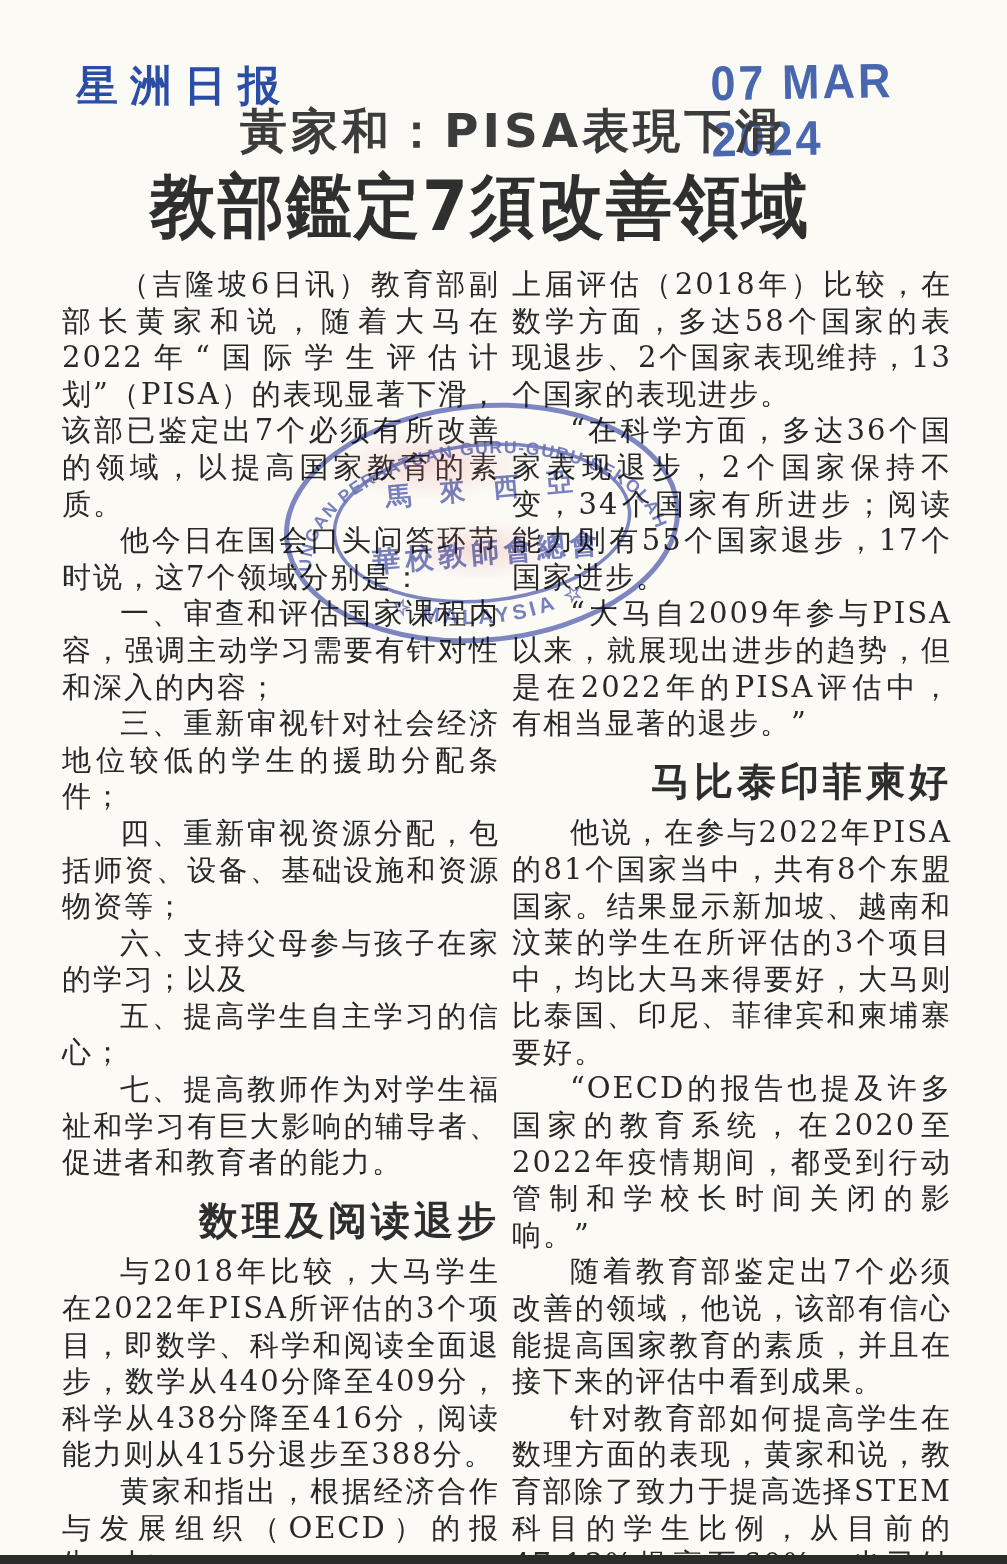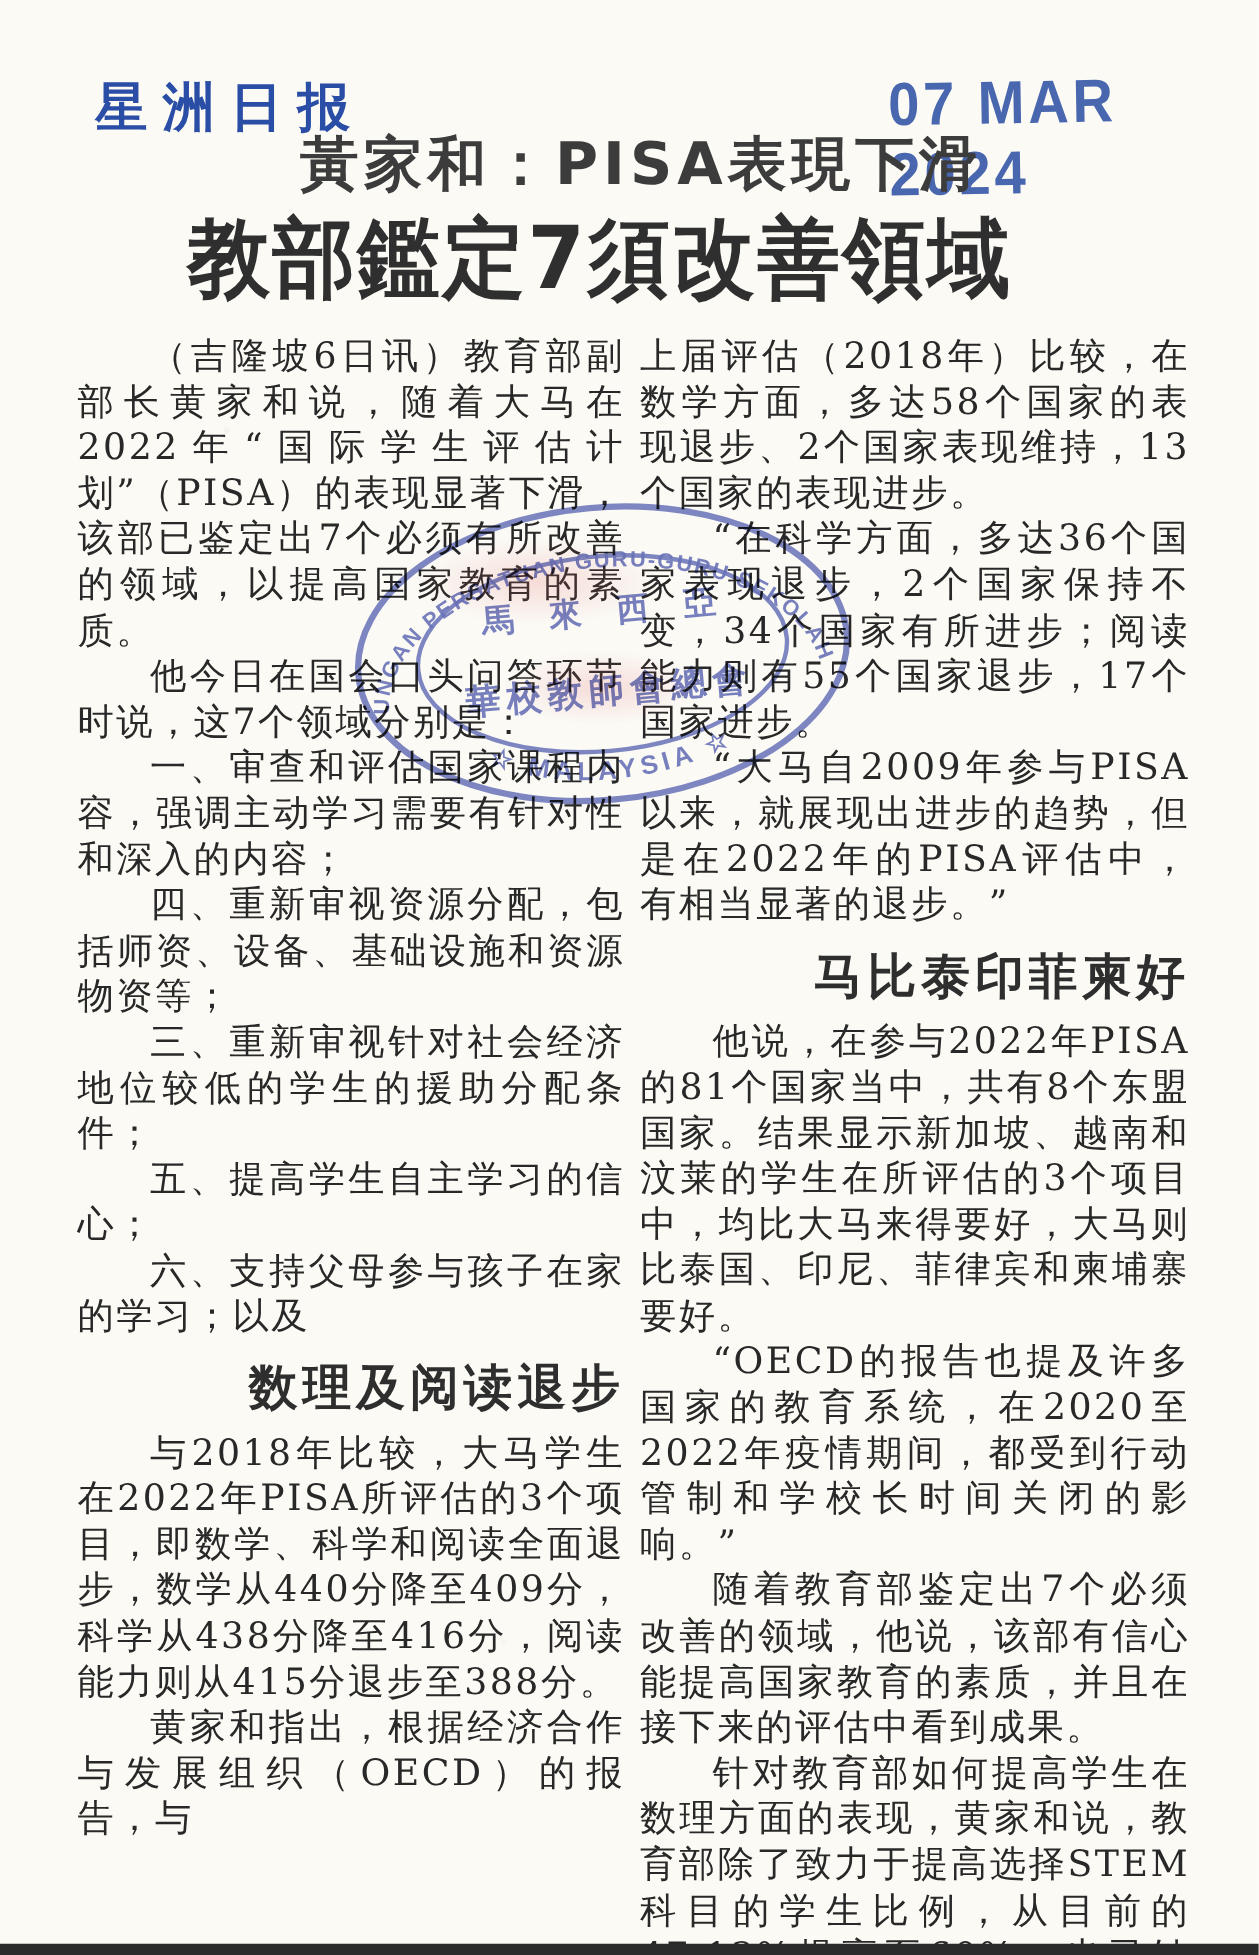--- a/index.html
+++ b/index.html
@@ -112,24 +112,25 @@
 <div class="date-stamp">07 MAR 2024</div>
 
 <div class="kicker">黃家和：PISA表現下滑</div>
 
 <div class="headline">教部鑑定7須改善領域</div>
 
 <div class="column left">
     <p class="body-p">（吉隆坡6日讯）教育部副部长黄家和说，随着大马在2022年“国际学生评估计划”（PISA）的表现显著下滑，该部已鉴定出7个必须有所改善的领域，以提高国家教育的素质。</p>
     <p class="body-p">他今日在国会口头问答环节时说，这7个领域分别是：</p>
     <p class="body-p">一、审查和评估国家课程内容，强调主动学习需要有针对性和深入的内容；</p>
+    <p class="body-p">三、重新审视针对社会经济地位较低的学生的援助分配条件；</p>
     <p class="body-p">四、重新审视资源分配，包括师资、设备、基础设施和资源物资等；</p>
-    <p class="body-p">三、重新审视针对社会经济地位较低的学生的援助分配条件；</p>
+    <p class="body-p">六、支持父母参与孩子在家的学习；以及</p>
     <p class="body-p">五、提高学生自主学习的信心；</p>
-    <p class="body-p">六、支持父母参与孩子在家的学习；以及</p>
+    <p class="body-p">七、提高教师作为对学生福祉和学习有巨大影响的辅导者、促进者和教育者的能力。</p>
     <h3 class="col-heading">数理及阅读退步</h3>
     <p class="body-p">与2018年比较，大马学生在2022年PISA所评估的3个项目，即数学、科学和阅读全面退步，数学从440分降至409分，科学从438分降至416分，阅读能力则从415分退步至388分。</p>
     <p class="body-p">黄家和指出，根据经济合作与发展组织（OECD）的报告，与</p>
   </div>
 
 <div class="column right">
     <p class="body-p no-indent">上届评估（2018年）比较，在数学方面，多达58个国家的表现退步、2个国家表现维持，13个国家的表现进步。</p>
     <p class="body-p">“在科学方面，多达36个国家表现退步，2个国家保持不变，34个国家有所进步；阅读能力则有55个国家退步，17个国家进步。</p>
     <p class="body-p">“大马自2009年参与PISA以来，就展现出进步的趋势，但是在2022年的PISA评估中，有相当显著的退步。”</p>
     <h3 class="col-heading">马比泰印菲柬好</h3>

